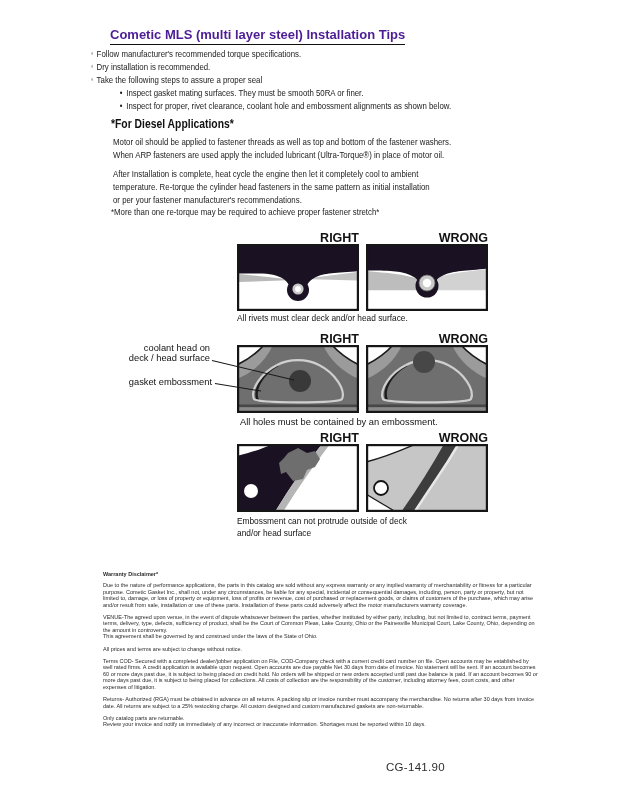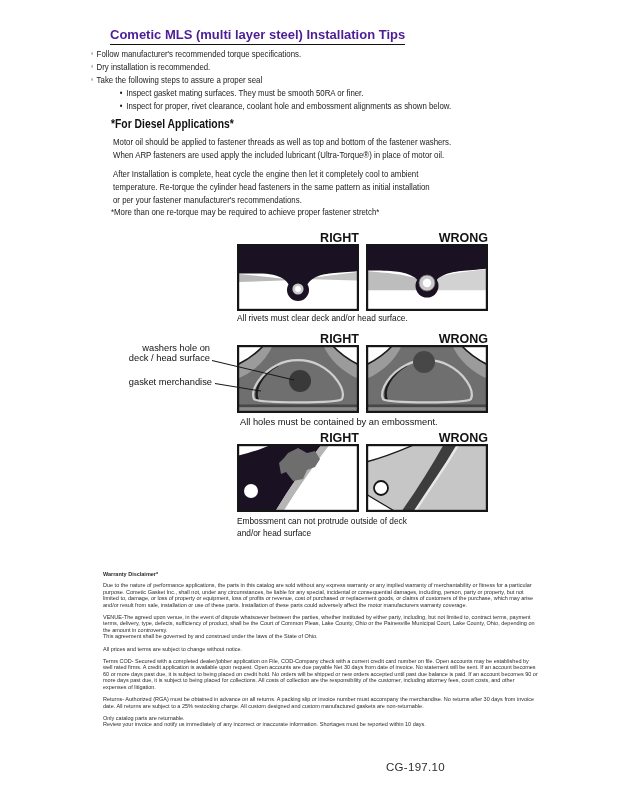--- a/index.html
+++ b/index.html
@@ -130,23 +130,23 @@
     <path d="M0,0 L27,0 C19,9 10,15 0,20 Z" fill="#fdfdfd" stroke="#191919" stroke-width="1.6"></path>
     <path d="M122,0 L95,0 C103,9 112,15 122,20 Z" fill="#fdfdfd" stroke="#191919" stroke-width="1.6"></path>
     <path d="M21,56 C16,45 25,29 41,20" stroke="#1d1d1d" stroke-width="2.4" fill="none"></path>
     <path d="M17,54 C13,45 24,28 40,20 C52,13.5 70,13.5 82,20 C98,28 109,45 105,54 C101,58.5 21,58.5 17,54 Z" stroke="#cfcfcf" stroke-width="2.2" fill="none"></path>
     <circle cx="58" cy="17" r="11" fill="#474747"></circle>
     <rect x="0" y="59.5" width="122" height="2.8" fill="#474747"></rect>
     <rect x="0" y="62.3" width="122" height="5.7" fill="#8a8a8a"></rect>
     <rect x="1.1" y="1.1" width="119.8" height="65.8" fill="none" stroke="#161616" stroke-width="2.2"></rect>
   </svg>
 
-  <div class="abs callout co1">washers hole on
+  <div class="abs callout co1">coolant head on
 deck / head surface</div>
-  <div class="abs callout co2">gasket merchandise</div>
+  <div class="abs callout co2">gasket embossment</div>
 
   <svg class="abs leaders" width="618" height="800" viewBox="0 0 618 800">
     <line x1="212" y1="360.5" x2="294" y2="380" stroke="#1a1a1a" stroke-width="1.1"></line>
     <line x1="215" y1="383.5" x2="261" y2="391" stroke="#1a1a1a" stroke-width="1.1"></line>
   </svg>
 
   <div class="abs caption cap2 cx95">All holes must be contained by an embossment.</div>
 
   <div class="abs fig-label lab-r3 col-l">RIGHT</div>
   <div class="abs fig-label lab-r3 col-r">WRONG</div>
@@ -177,15 +177,15 @@
     <p>Due to the nature of performance applications, the parts in this catalog are sold without any express warranty or any implied warranty of merchantability or fitness for a particular purpose.  Cometic Gasket Inc., shall not, under any circumstances, be liable for any special, incidental or consequential damages, including, person, party or property, but not limited to, damage, or loss of property or equipment, loss of profits or revenue, cost of purchased or replacement goods, or claims of customers of the purchase, which may arise and/or result from sale, installation or use of these parts.  Installation of these parts could adversely affect the motor manufacturers warranty coverage.</p>
     <p>VENUE-The agreed upon venue, in the event of dispute whatsoever between the parties, whether instituted by either party, including, but not limited to, contract terms, payment terms, delivery, type, defects, sufficiency of product, shall be the Court of Common Pleas, Lake County, Ohio or the Painesville Municipal Court, Lake County, Ohio, depending on the amount in controversy.
 This agreement shall be governed by and construed under the laws of the State of Ohio.</p>
     <p>All prices and terms are subject to change without notice.</p>
     <p>Terms COD- Secured with a completed dealer/jobber application on File, COD-Company check with a current credit card number on file.  Open accounts may be established by well rated firms.  A credit application is available upon request.  Open accounts are due payable Net 30 days from date of invoice.  No statement will be sent.  If an account becomes 60 or more days past due, it is subject to being placed on credit hold.  No orders will be shipped or new orders accepted until past due balance is paid.  If an account becomes 90 or more days past due, it is subject to being placed for collections.  All costs of collection are the responsibility of the customer, including attorney fees, court costs, and other expenses of litigation.</p>
     <p>Returns- Authorized (RGA) must be obtained in advance on all returns.  A packing slip or invoice number must accompany the merchandise.  No returns after 30 days from invoice date.  All returns are subject to a 25% restocking charge.  All custom designed and custom manufactured gaskets are non-returnable.</p>
     <p>Only catalog parts are returnable.
 Review your invoice and notify us immediately of any incorrect or inaccurate information.  Shortages must be reported within 10 days.</p>
   </div>
 
-  <div class="abs footer">CG-197.10</div>
+  <div class="abs footer">CG-141.90</div>
 
 </div>
 
 </body></html>

